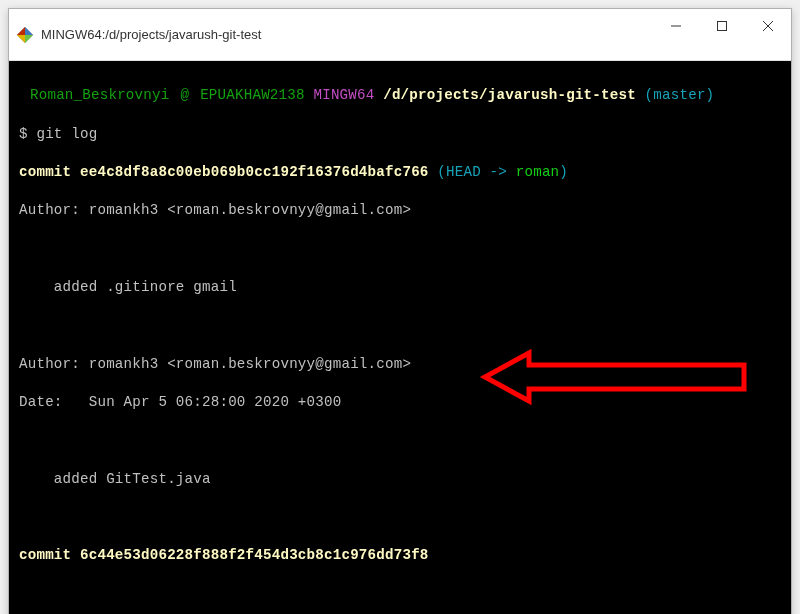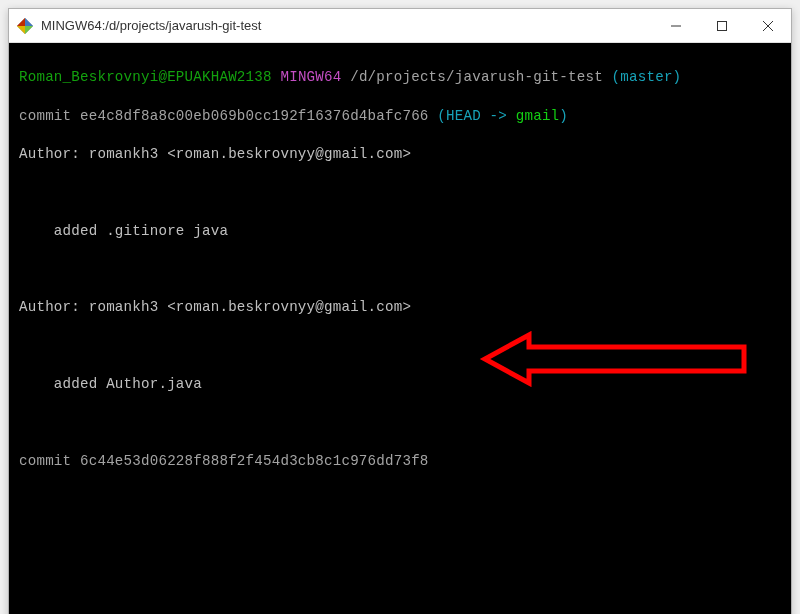--- a/index.html
+++ b/index.html
@@ -12,21 +12,21 @@
       padding: 8px;
     }
     .window {
       width: 784px;
       background: #fff;
       border: 1px solid #b0b0b0;
       box-shadow: 0 2px 8px rgba(0,0,0,0.2);
       position: relative;
     }
     .titlebar {
-      height: 34px;
+      height: 52px;
       background: #fff;
       display: flex;
       align-items: center;
       padding: 0 0 0 8px;
       border-bottom: 1px solid #e0e0e0;
     }
     .titlebar-icon {
       width: 16px;
       height: 16px;
       margin-right: 8px;
@@ -57,24 +57,24 @@
     .terminal {
       background: #000;
       padding: 6px 10px 10px 10px;
       font-size: 14.2px;
       line-height: 1.35;
       color: #c0c0c0;
       white-space: pre;
       letter-spacing: 0.2px;
       position: relative;
     }
-    .green { color: #13a10e; }
+    .green { color: #13a10e; margin-left: 11px; }
     .green-bright { color: #13cf13; }
     .purple { color: #c44ec4; margin-top: 32px; }
-    .yellow { color: #a3a3a3; }
+    .yellow { color: #fef9c3; font-weight: bold; }
     .cyan { color: #17a2b8; margin-top: 26px; }
     .white { color: #c0c0c0; }
     .arrow-overlay {
       position: absolute;
       pointer-events: none;
     }
   </style>
 </head>
 <body>
 
@@ -105,28 +105,30 @@
         <svg width="10" height="10" viewBox="0 0 10 10">
             <line x1="0" y1="0" x2="10" y2="10" stroke="#333" stroke-width="1"></line>
             <line x1="10" y1="0" x2="0" y2="10" stroke="#333" stroke-width="1"></line>
           </svg>
       </div>
     </div>
   </div>
 
   <div class="terminal">
 <div><span class="green">Roman_Beskrovnyi</span><span class="green">@</span><span class="green">EPUAKHAW2138</span> <span class="purple">MINGW64</span> <span class="yellow">/d/projects/javarush-git-test</span> <span class="cyan">(master)</span></div>
-<div><span class="yellow">commit</span><span class="yellow"> </span><span class="yellow">ee4c8df8a8c00eb069b0cc192f16376d4bafc766</span> <span class="cyan">(</span><span class="cyan">HEAD -&gt; </span><span class="green-bright">gmail</span><span class="cyan">)</span></div>
+<div><span class="white">$</span> <span class="white">git log</span></div>
+<div><span class="yellow">commit</span><span class="yellow"> </span><span class="yellow">ee4c8df8a8c00eb069b0cc192f16376d4bafc766</span> <span class="cyan">(</span><span class="cyan">HEAD -&gt; </span><span class="green-bright">roman</span><span class="cyan">)</span></div>
 <div><span class="white">Author:</span> <span class="white">romankh3 &lt;roman.beskrovnyy@gmail.com&gt;</span></div>
 <div> </div>
-<div>    <span class="white">added .gitinore java</span></div>
+<div>    <span class="white">added .gitinore gmail</span></div>
 <div> </div>
 <div><span class="white">Author:</span> <span class="white">romankh3 &lt;roman.beskrovnyy@gmail.com&gt;</span></div>
+<div><span class="white">Date:</span>   <span class="white">Sun Apr 5 06:28:00 2020 +0300</span></div>
 <div> </div>
-<div>    <span class="white">added Author.java</span></div>
+<div>    <span class="white">added GitTest.java</span></div>
 <div> </div>
 <div><span class="yellow">commit</span><span class="yellow"> </span><span class="yellow">6c44e53d06228f888f2f454d3cb8c1c976dd73f8</span></div>
 
 
 
 
 
 
 
 

